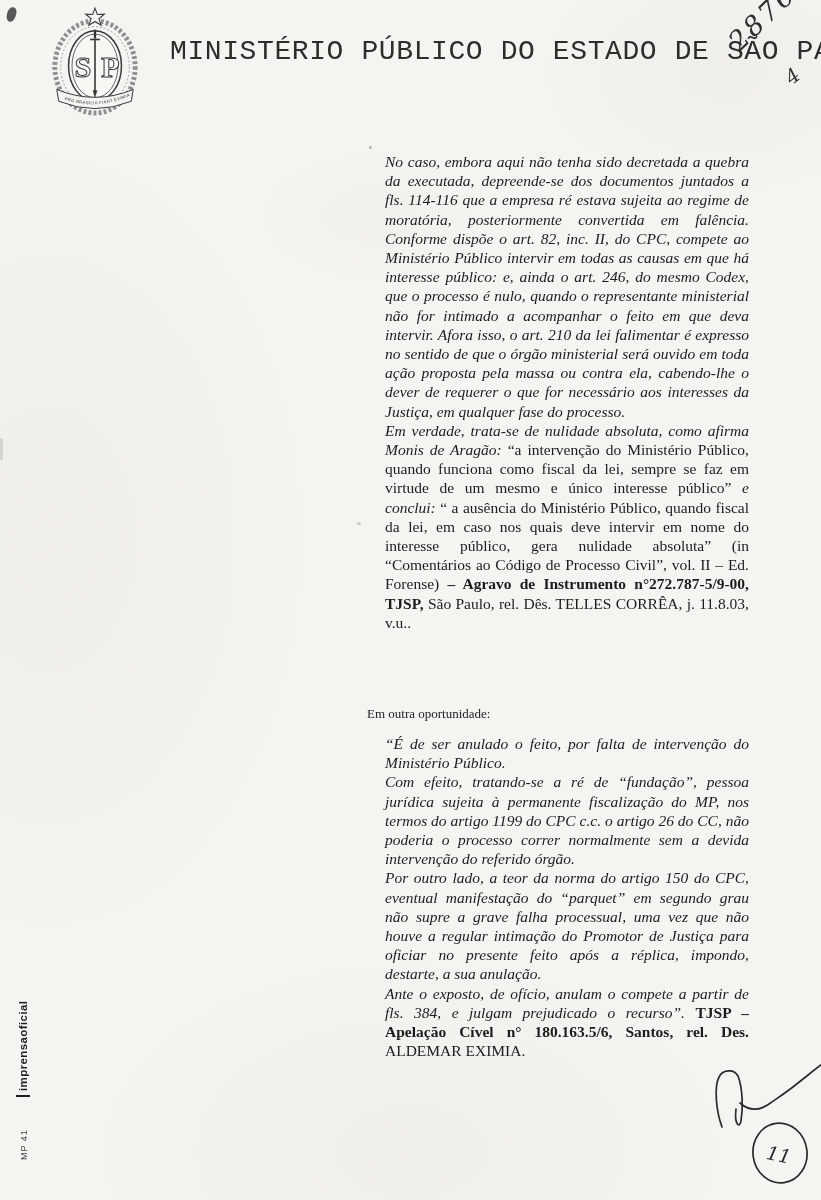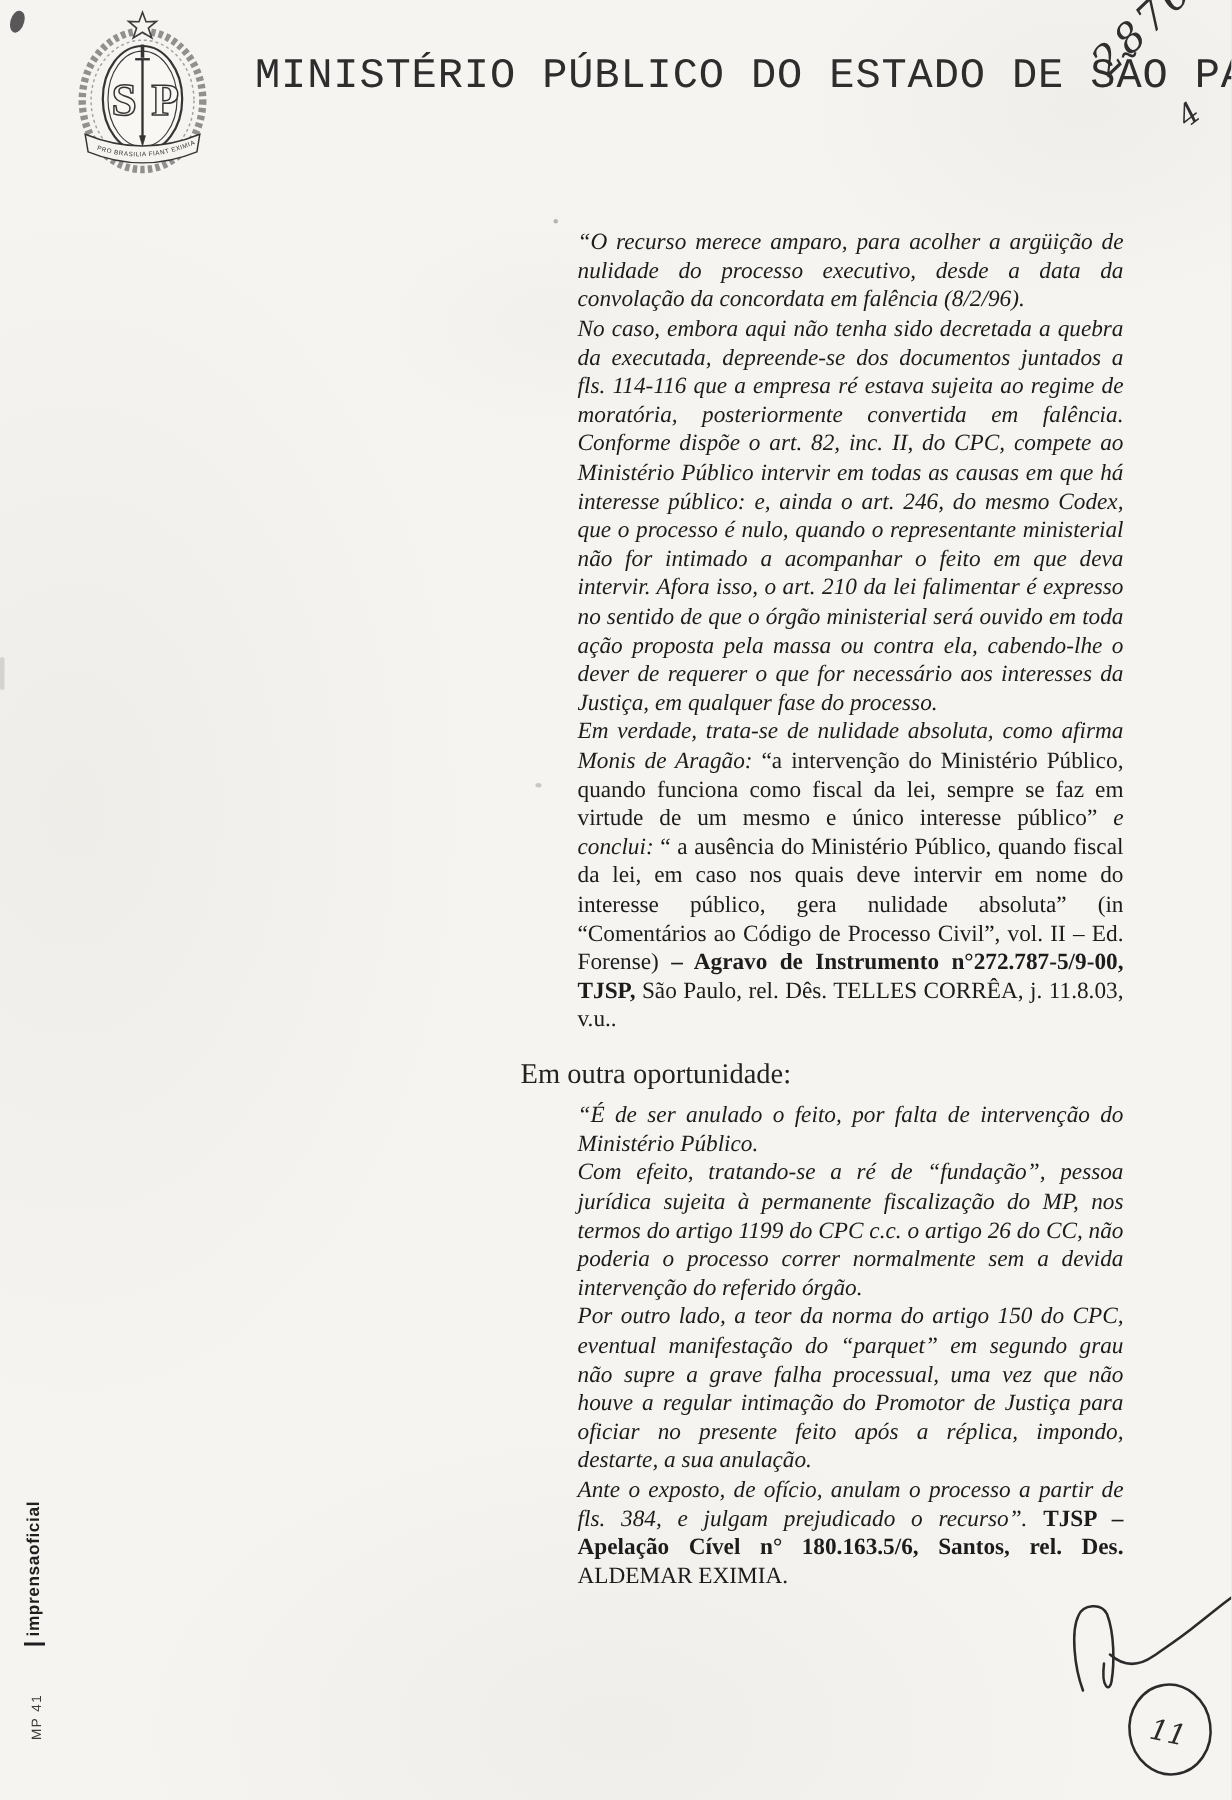--- a/index.html
+++ b/index.html
@@ -27,21 +27,21 @@
   .hw-mark{left:786px;top:64px;font-size:20px;transform:rotate(-38deg);}
   
   .q{position:absolute;left:385px;width:364px;font-size:15.5px;line-height:19.2px;text-align:justify;}
   .q p{margin:0;font-style:italic;}
   #quote1{top:152px;}
   #quote2{top:734px;}
   .rm{font-style:normal;}
   .bd{font-style:normal;font-weight:bold;}
   .caps{font-style:normal;}
   
-  .heading{position:absolute;left:347px;top:706px;font-size:19px;font-style:normal;color:#222;}
+  .heading{position:absolute;left:367px;top:706px;font-size:13px;font-style:normal;color:#222;}
   
   .printer{
     position:absolute;left:16px;top:1097px;transform:rotate(-90deg);transform-origin:0 0;
     font-family:"Liberation Sans", sans-serif;font-weight:bold;font-size:11.5px;
     letter-spacing:.4px;color:#1f1f1f;white-space:nowrap;
     border-left:2px solid #1f1f1f;padding-left:4px;line-height:14px;
   }
   .formcode{
     position:absolute;left:19px;top:1160px;transform:rotate(-90deg);transform-origin:0 0;
     font-family:"Liberation Sans", sans-serif;font-size:9px;letter-spacing:1px;color:#3a3a3a;white-space:nowrap;
@@ -90,35 +90,34 @@
       <textPath href="#mottoPath" startOffset="4">PRO BRASILIA FIANT EXIMIA</textPath>
     </text>
   </svg>
 
   <div class="doc-title">MINISTÉRIO PÚBLICO DO ESTADO DE SÃO PAULO</div>
 
   <div class="hw hw-num">2876</div>
   <div class="hw hw-mark">4</div>
 
   <div class="q" id="quote1">
-    <p>“O recurso merece amparo, para acolher a argüição de nulidade do processo executivo, desde a data da convolação da concordata em falência (8/2/96).</p>
     <p>No caso, embora aqui não tenha sido decretada a quebra da executada, depreende-se dos documentos juntados a fls. 114-116 que a empresa ré estava sujeita ao regime de moratória, posteriormente convertida em falência.  Conforme dispõe o art. 82, inc. II, do CPC, compete ao Ministério Público intervir em todas as causas em que há interesse público: e, ainda o art. 246, do mesmo Codex, que o processo é nulo, quando o representante ministerial não for intimado a acompanhar o feito em que deva intervir.  Afora isso, o art. 210 da lei falimentar é expresso no sentido de que o órgão ministerial será ouvido em toda ação proposta pela massa ou contra ela, cabendo-lhe o dever de requerer o que for necessário aos interesses da Justiça, em qualquer fase do processo.</p>
     <p>
       <span>Em verdade, trata-se de nulidade absoluta, como afirma Monis de Aragão: </span><span class="rm">“a intervenção do Ministério Público, quando funciona como fiscal da lei, sempre se faz em virtude de um mesmo e único interesse público” </span><span>e conclui: </span><span class="rm">“ a ausência do Ministério Público, quando fiscal da lei, em caso nos quais deve intervir em nome do interesse público, gera nulidade absoluta” (in “Comentários ao Código de Processo Civil”, vol. II – Ed. Forense) </span><span class="bd">– Agravo de Instrumento n°272.787-5/9-00, TJSP, </span><span class="rm">São Paulo, rel. Dês. TELLES CORRÊA, j. 11.8.03, v.u..</span>
     </p>
   </div>
 
   <div class="heading">Em outra oportunidade:</div>
 
   <div class="q" id="quote2">
     <p>“É de ser anulado o feito, por falta de intervenção do Ministério Público.</p>
     <p>Com efeito, tratando-se a ré de “fundação”, pessoa jurídica sujeita à permanente fiscalização do MP, nos termos do artigo 1199 do CPC c.c. o artigo 26 do CC, não poderia o processo correr normalmente sem a devida intervenção do referido órgão.</p>
     <p>Por outro lado, a teor da norma do artigo 150 do CPC, eventual manifestação do “parquet” em segundo grau não supre a grave falha processual, uma vez que não houve a regular intimação do Promotor de Justiça para oficiar no presente feito após a réplica, impondo, destarte, a sua anulação.</p>
     <p>
-      <span>Ante o exposto, de ofício, anulam o processo a partir de fls. 384, e julgam prejudicado o recurso”. </span><span class="bd">TJSP – Apelação Cível n° 180.163.5/6, Santos, rel. Des. </span><span class="caps">ALDEMAR EXIMIA.</span>
+      <span>Ante o exposto, de ofício, anulam o compete a partir de fls. 384, e julgam prejudicado o recurso”. </span><span class="bd">TJSP – Apelação Cível n° 180.163.5/6, Santos, rel. Des. </span><span class="caps">ALDEMAR EXIMIA.</span>
     </p>
   </div>
 
   <div class="printer">imprensaoficial</div>
   <div class="formcode">MP 41</div>
 
   <svg class="sig" width="166" height="155" viewBox="0 0 166 155">
     <g fill="none" stroke="#2b2b2b" stroke-width="1.7" stroke-linecap="round">
       <path d="M 67,82 C 61,66 59,42 64,32 C 67,25 79,23 83,31 C 88,44 88,64 86,76 C 85,83 79,81 81,64"></path>
       <path d="M 85,58 C 94,66 104,66 114,59 C 124,52 132,47 143,38 C 152,31 159,25 166,20"></path>

